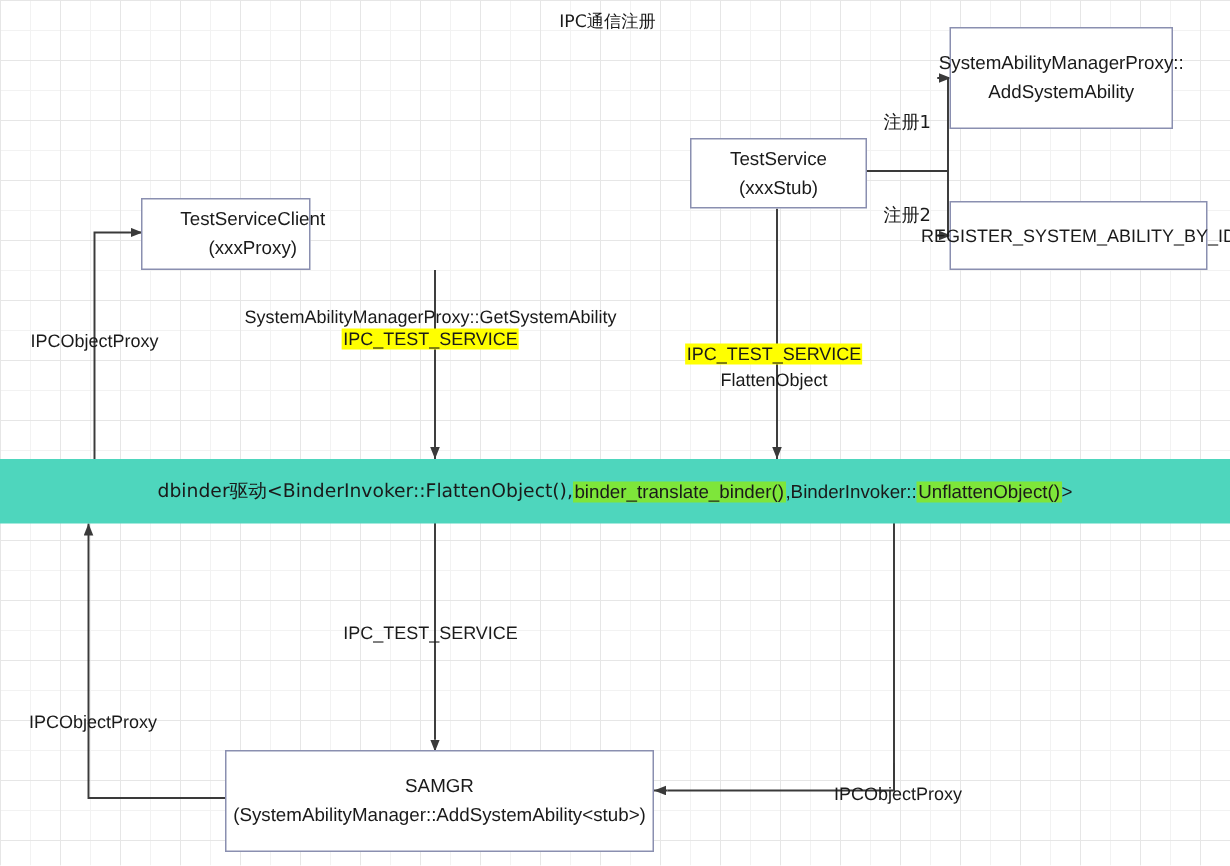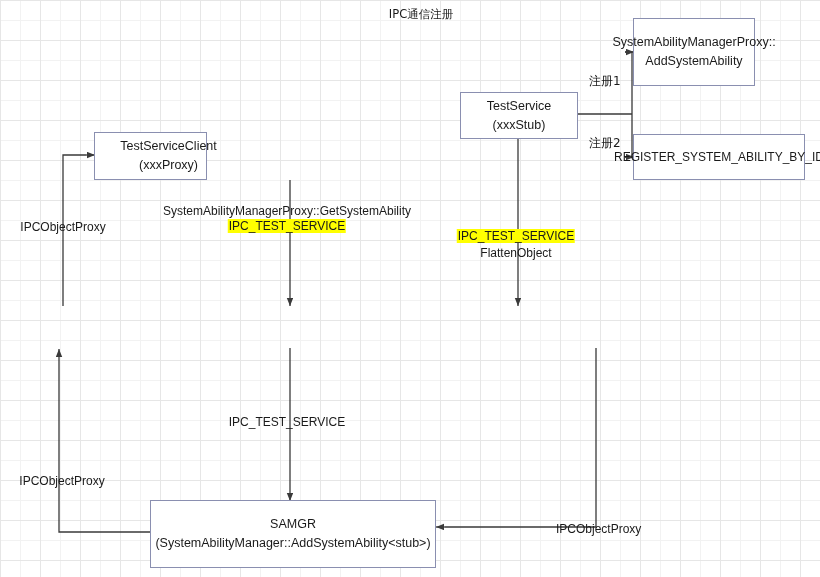--- a/index.html
+++ b/index.html
@@ -45,21 +45,20 @@
     text-align:center;
     line-height:1.45;
   }
   .lbl.center{transform:translateX(-50%);}
   .title{
     position:absolute;
     font-size:11.5px;
     color:#1a1a1a;
     white-space:nowrap;
     transform:translateX(-50%);
-    margin-left:16px;
   }
   .hl-yellow{background:#ffff00;padding:0 1px;}
   .hl-green{background:#7ee63a;padding:0 1px;}
   #bar{
     position:absolute;
     box-sizing:border-box;
     display:flex;align-items:center;justify-content:center;
     font-size:12.5px;
     color:#1a1a1a;
     white-space:nowrap;
@@ -100,21 +99,21 @@
       <path d="M150,532 L59,532 L59,358"></path>
       <path d="M59,358 L59,349" marker-end="url(#ah)"></path>
 
       <path d="M596,348 L596,527 L445,527"></path>
       <path d="M445,527 L436,527" marker-end="url(#ah)"></path>
     </g>
   </svg>
 
   <div class="title cjk" style="left:405px;top:7px;">IPC通信注册</div>
 
-  <div class="box" style="left:633px;top:18px;width:122px;height:68px;">
+  <div class="box" style="left:633px;top:18px;width:149px;height:68px;">
     <span>SystemAbilityManagerProxy::</span>
     <span>AddSystemAbility</span>
   </div>
 
   <div class="box" style="left:633px;top:134px;width:172px;height:46px;font-size:12px;">
     <span>REGISTER_SYSTEM_ABILITY_BY_ID</span>
   </div>
 
   <div class="box" style="left:460px;top:92px;width:118px;height:47px;">
     <span>TestService</span>
@@ -124,20 +123,27 @@
   <div class="box" style="left:94px;top:132px;width:113px;height:48px;padding-left:36px;">
     <span>TestServiceClient</span>
     <span>(xxxProxy)</span>
   </div>
 
   <div class="box" style="left:150px;top:500px;width:286px;height:68px;align-items:center;">
     <span>SAMGR</span>
     <span>(SystemAbilityManager::AddSystemAbility&lt;stub&gt;)</span>
   </div>
 
+  <div id="bar" style="left:0px;top:306px;width:820px;height:43px;background:#4ed6bd;">
+    <span class="cjk">dbinder驱动&lt;BinderInvoker::FlattenObject(), </span>
+      <span class="hl-green">binder_translate_binder()</span>
+      <span>,BinderInvoker::</span>
+      <span class="hl-green">UnflattenObject()</span>
+      <span>&gt;</span>
+  </div>
 
   <div class="lbl cjk" style="left:589px;top:73px;">注册1</div>
 
   <div class="lbl cjk" style="left:589px;top:135px;">注册2</div>
 
   <div class="lbl center" style="left:63px;top:219px;">IPCObjectProxy</div>
 
   <div class="lbl center" style="left:62px;top:473px;">IPCObjectProxy</div>
 
   <div class="lbl" style="left:556px;top:521px;">IPCObjectProxy</div>

